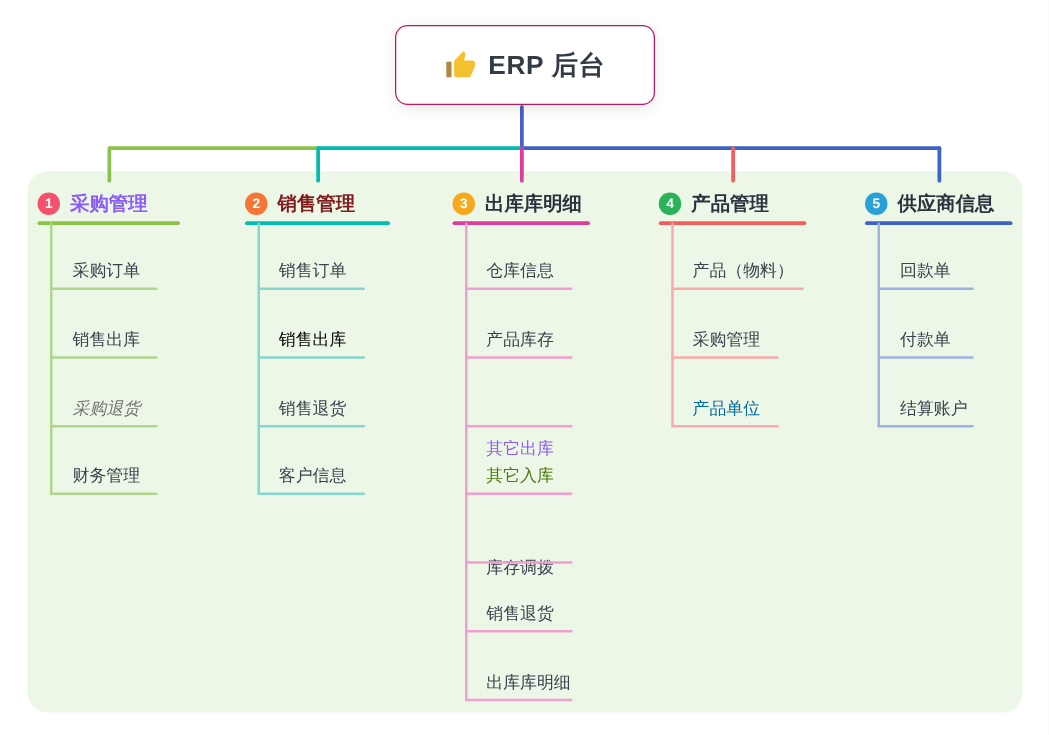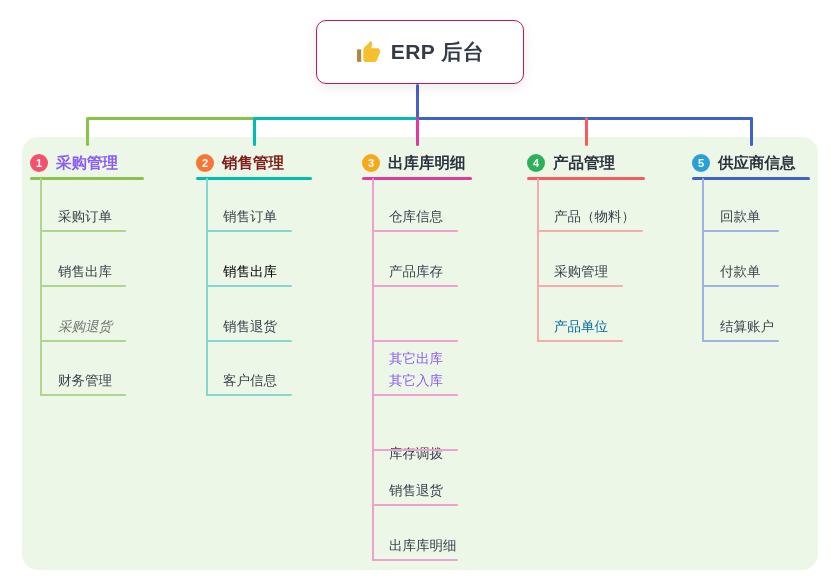--- a/index.html
+++ b/index.html
@@ -97,21 +97,21 @@
       <span class="badge" style="background: rgb(248, 168, 27);">3</span>
       <span class="t" style="color: rgb(43, 51, 63);">出库库明细</span>
     </div>
     <div class="line" style="left: 362px; top: 177px; width: 110px; height: 3px; background: rgb(224, 58, 157); border-radius: 2px;"></div>
     <div class="child-label" style="left: 389px; top: 207px; color: rgb(57, 66, 77);">仓库信息</div>
     <div class="line" style="left: 372px; top: 230px; width: 86px; height: 2px; background: rgb(239, 160, 208); border-radius: 2px;"></div>
     <div class="child-label" style="left: 389px; top: 262px; color: rgb(57, 66, 77);">产品库存</div>
     <div class="line" style="left: 372px; top: 285px; width: 86px; height: 2px; background: rgb(239, 160, 208); border-radius: 2px;"></div>
     <div class="child-label" style="left: 389px; top: 317px; color: #8b5cf6; margin-top: 32px;">其它出库</div>
     <div class="line" style="left: 372px; top: 340px; width: 86px; height: 2px; background: rgb(239, 160, 208); border-radius: 2px;"></div>
-    <div class="child-label" style="left: 389px; top: 371px; color: #8b5cf6;">其它入库</div>
+    <div class="child-label" style="left: 389px; top: 371px; color: #4d7c0f;">其它入库</div>
     <div class="line" style="left: 372px; top: 394px; width: 86px; height: 2px; background: rgb(239, 160, 208); border-radius: 2px;"></div>
     <div class="child-label" style="left: 389px; top: 426px; color: rgb(57, 66, 77); margin-top: 18px;">库存调拨</div>
     <div class="line" style="left: 372px; top: 449px; width: 86px; height: 2px; background: rgb(239, 160, 208); border-radius: 2px;"></div>
     <div class="child-label" style="left: 389px; top: 481px; color: rgb(57, 66, 77);">销售退货</div>
     <div class="line" style="left: 372px; top: 504px; width: 86px; height: 2px; background: rgb(239, 160, 208); border-radius: 2px;"></div>
     <div class="child-label" style="left: 389px; top: 536px; color: rgb(57, 66, 77);">出库库明细</div>
     <div class="line" style="left: 372px; top: 559px; width: 86px; height: 2px; background: rgb(239, 160, 208); border-radius: 2px;"></div>
     <div class="line" style="left: 372px; top: 178px; width: 2px; height: 383px; background: rgb(239, 160, 208); border-radius: 2px;"></div>
     <div class="branch-title" style="left: 527px; top: 150px;">
       <span class="badge" style="background: rgb(43, 177, 87);">4</span>

